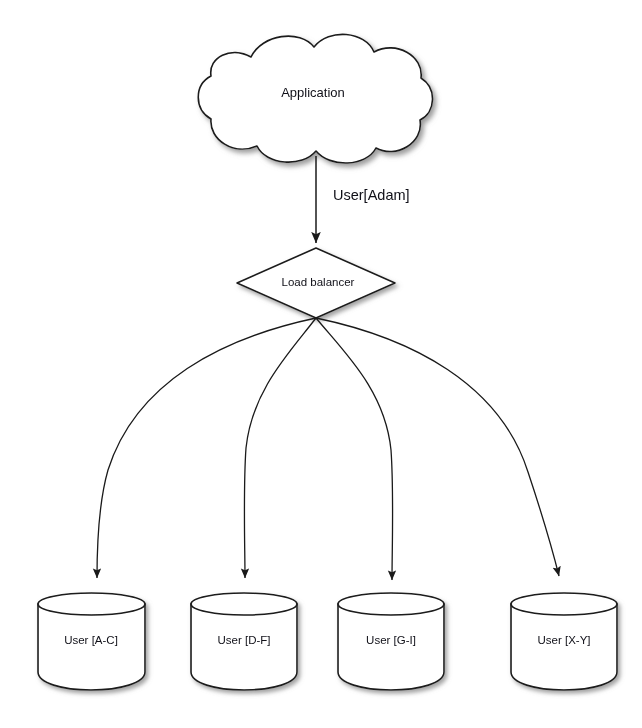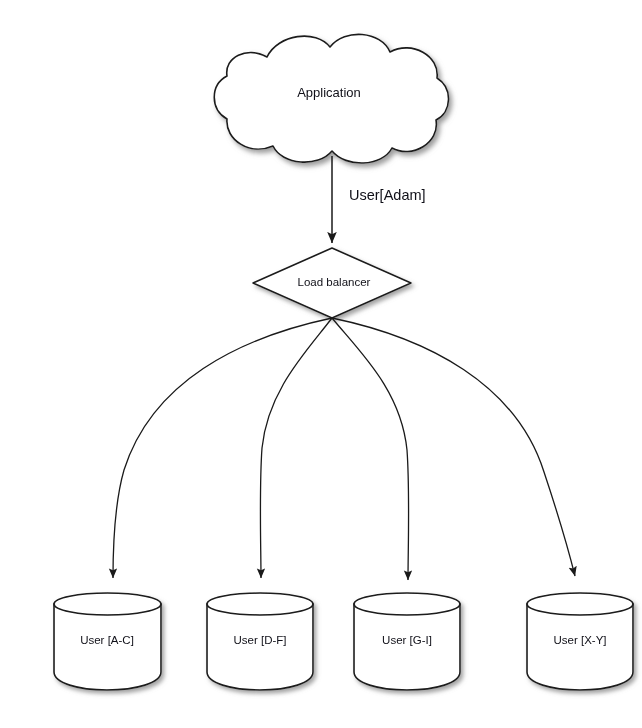--- a/index.html
+++ b/index.html
@@ -12,21 +12,20 @@
     height: 728px;
     overflow: hidden;
     font-family: "Liberation Sans", sans-serif;
     position: relative;
   }
   #diagram-root {
     position: absolute;
     top: 0; left: 0;
     width: 544px;
     height: 728px;
-    margin-left: 16px;
   }
   svg#diagram-canvas {
     display: block;
     width: 642px;
     height: 728px;
   }
   .shape-fill {
     fill: #ffffff;
     stroke: #1a1a1a;
     stroke-width: 1.6;

